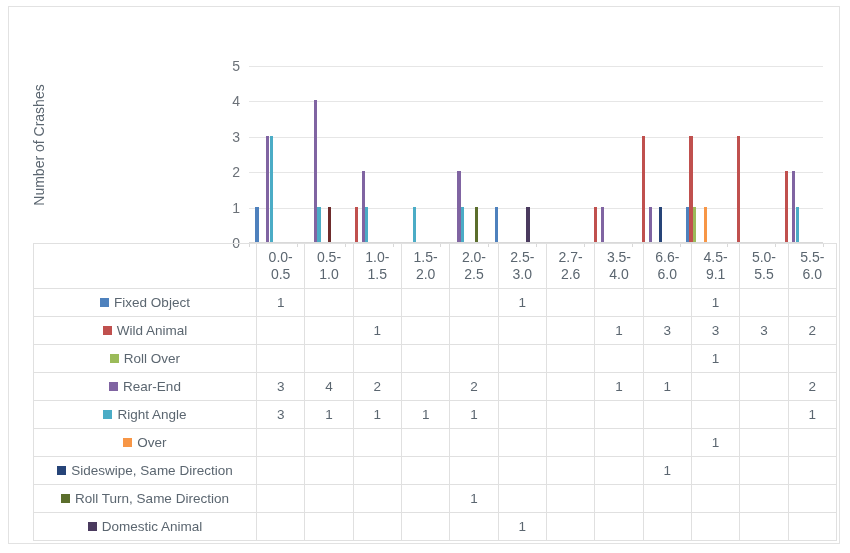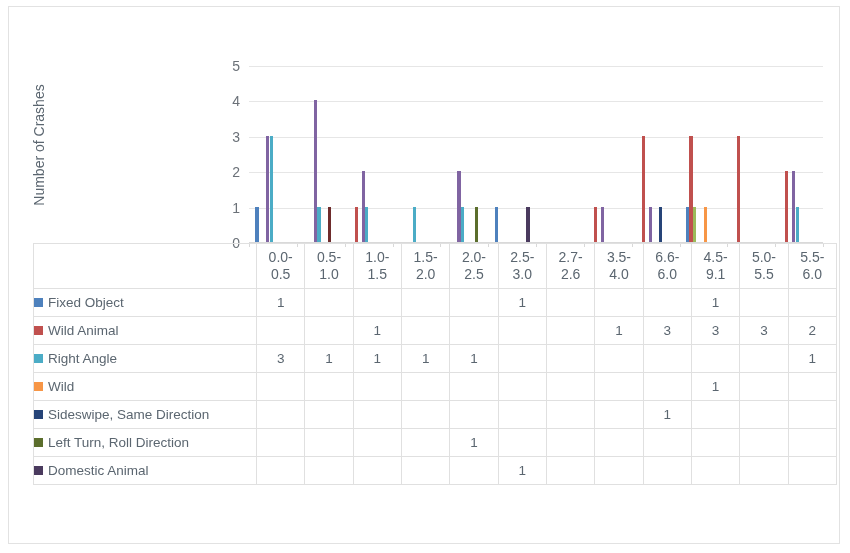--- a/index.html
+++ b/index.html
@@ -118,21 +118,21 @@
     height: 27px;
     padding: 0;
   }
   #data-table tr.header-row td {
     height: 44px;
     margin-left: 16px;
   }
   td.series-name-cell {
     border-left: none;
     padding-left: 7px;
-    text-align: left;
+    text-align: center;
     white-space: nowrap;
   }
   td.corner-cell {
     border: none;
   }
   td.value-cell {
     text-align: center;
     vertical-align: middle;
   }
   td.cat-head-cell {
@@ -375,36 +375,66 @@
           <td class="value-cell"></td>
           <td class="value-cell"></td>
           <td class="value-cell"></td>
           <td class="value-cell">1</td>
           <td class="value-cell">3</td>
           <td class="value-cell">3</td>
           <td class="value-cell">3</td>
           <td class="value-cell">2</td>
         </tr>
         <tr>
+          <td class="series-name-cell"><span class="swatch" style="background: rgb(155, 187, 89);"></span><span>Roll Over</span></td>
+          <td class="value-cell"></td>
+          <td class="value-cell"></td>
+          <td class="value-cell"></td>
+          <td class="value-cell"></td>
+          <td class="value-cell"></td>
+          <td class="value-cell"></td>
+          <td class="value-cell"></td>
+          <td class="value-cell"></td>
+          <td class="value-cell"></td>
+          <td class="value-cell">1</td>
+          <td class="value-cell"></td>
+          <td class="value-cell"></td>
+        </tr>
+        <tr>
+          <td class="series-name-cell"><span class="swatch" style="background: rgb(128, 100, 162);"></span><span>Rear-End</span></td>
+          <td class="value-cell">3</td>
+          <td class="value-cell">4</td>
+          <td class="value-cell">2</td>
+          <td class="value-cell"></td>
+          <td class="value-cell">2</td>
+          <td class="value-cell"></td>
+          <td class="value-cell"></td>
+          <td class="value-cell">1</td>
+          <td class="value-cell">1</td>
+          <td class="value-cell"></td>
+          <td class="value-cell"></td>
+          <td class="value-cell">2</td>
+        </tr>
+        <tr>
           <td class="series-name-cell"><span class="swatch" style="background: rgb(75, 172, 198);"></span><span>Right Angle</span></td>
           <td class="value-cell">3</td>
           <td class="value-cell">1</td>
           <td class="value-cell">1</td>
           <td class="value-cell">1</td>
           <td class="value-cell">1</td>
           <td class="value-cell"></td>
           <td class="value-cell"></td>
           <td class="value-cell"></td>
           <td class="value-cell"></td>
           <td class="value-cell"></td>
           <td class="value-cell"></td>
           <td class="value-cell">1</td>
         </tr>
         <tr>
-          <td class="series-name-cell"><span class="swatch" style="background: rgb(247, 150, 70);"></span><span>Wild</span></td>
+          <td class="series-name-cell"><span class="swatch" style="background: rgb(247, 150, 70);"></span><span>Over</span></td>
           <td class="value-cell"></td>
           <td class="value-cell"></td>
           <td class="value-cell"></td>
           <td class="value-cell"></td>
           <td class="value-cell"></td>
           <td class="value-cell"></td>
           <td class="value-cell"></td>
           <td class="value-cell"></td>
           <td class="value-cell"></td>
           <td class="value-cell">1</td>
@@ -420,21 +450,21 @@
           <td class="value-cell"></td>
           <td class="value-cell"></td>
           <td class="value-cell"></td>
           <td class="value-cell"></td>
           <td class="value-cell">1</td>
           <td class="value-cell"></td>
           <td class="value-cell"></td>
           <td class="value-cell"></td>
         </tr>
         <tr>
-          <td class="series-name-cell"><span class="swatch" style="background: rgb(91, 110, 44);"></span><span>Left Turn, Roll Direction</span></td>
+          <td class="series-name-cell"><span class="swatch" style="background: rgb(91, 110, 44);"></span><span>Roll Turn, Same Direction</span></td>
           <td class="value-cell"></td>
           <td class="value-cell"></td>
           <td class="value-cell"></td>
           <td class="value-cell"></td>
           <td class="value-cell">1</td>
           <td class="value-cell"></td>
           <td class="value-cell"></td>
           <td class="value-cell"></td>
           <td class="value-cell"></td>
           <td class="value-cell"></td>

